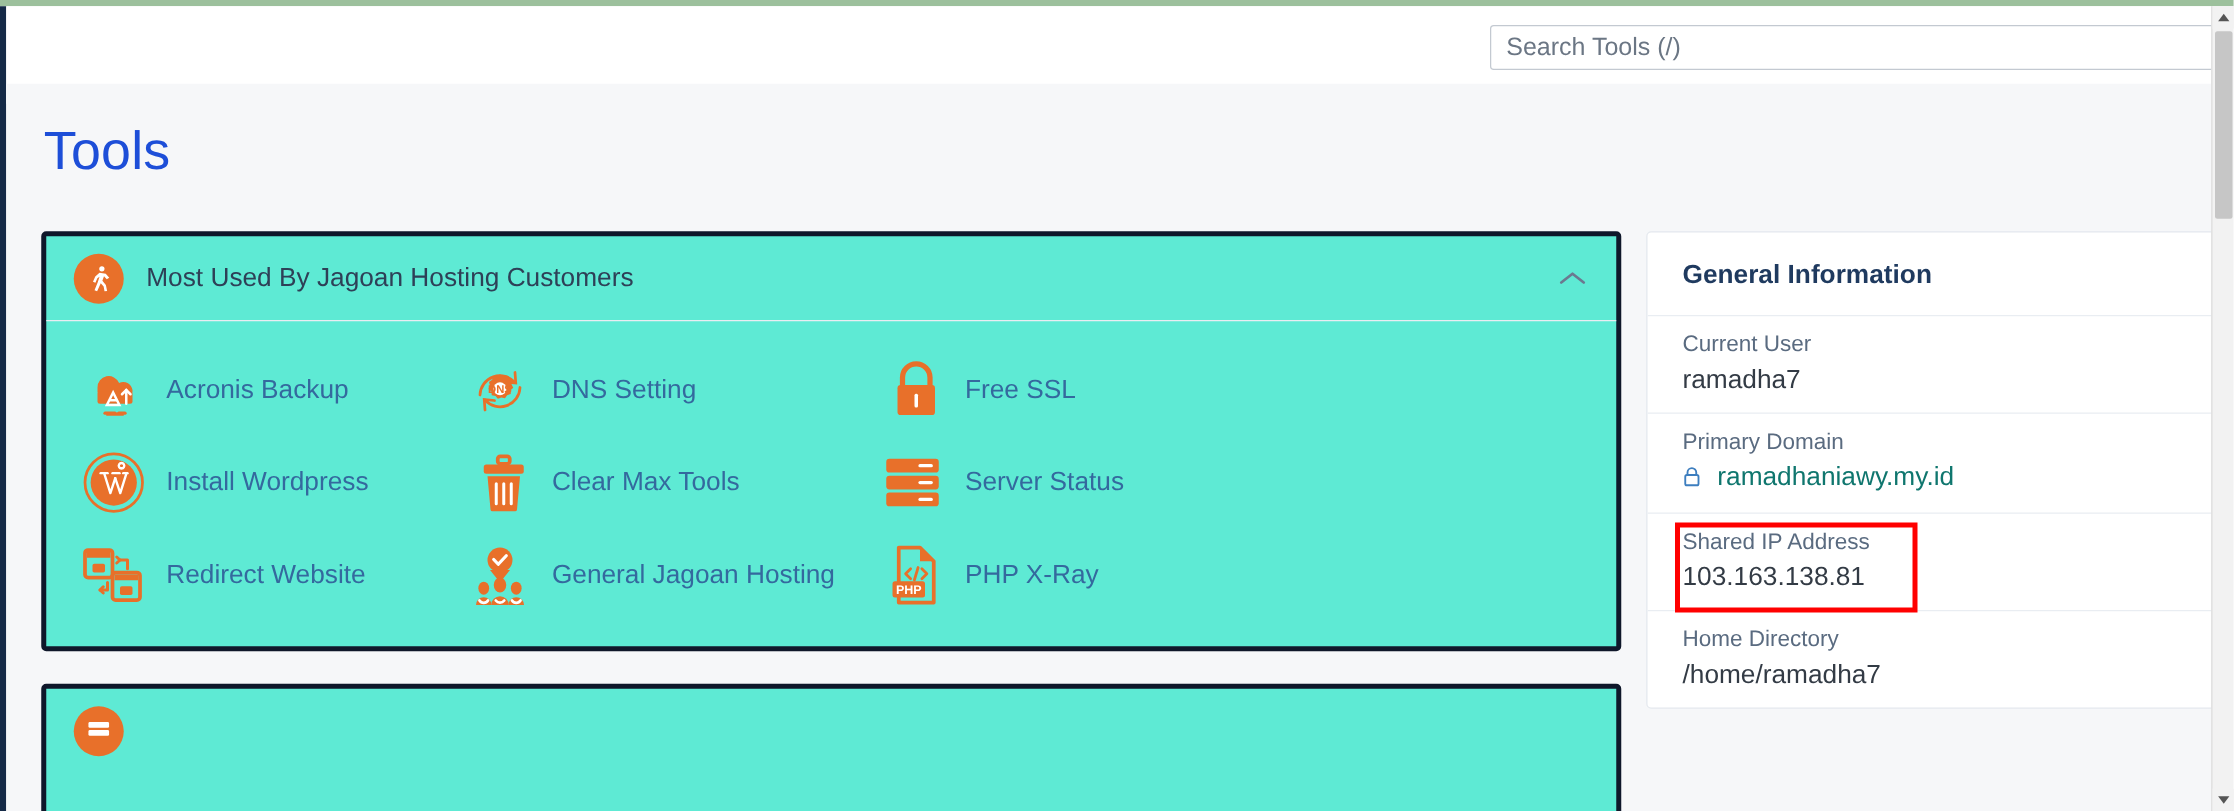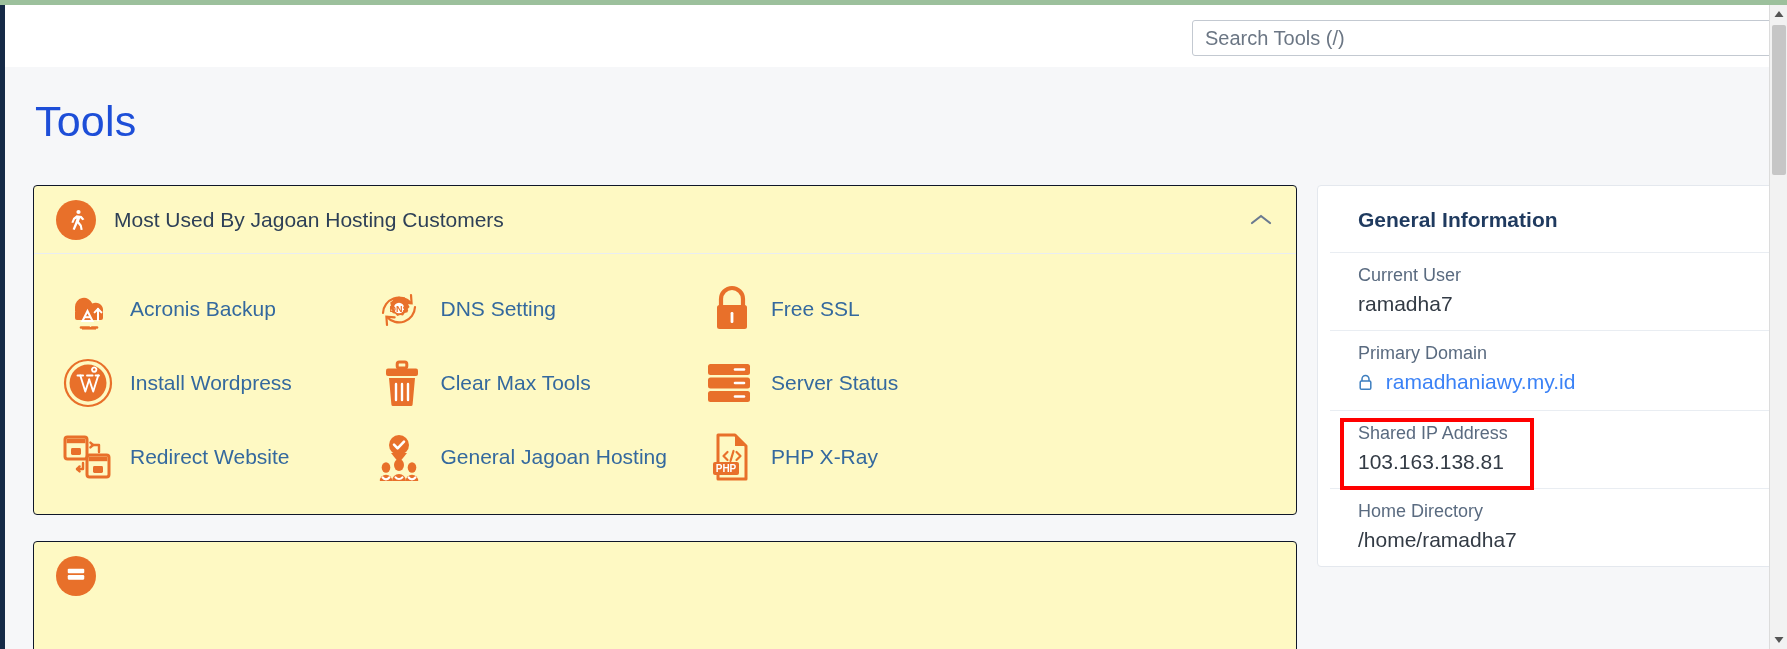--- a/index.html
+++ b/index.html
@@ -53,22 +53,22 @@
     font-size: 43px; font-weight: 300; color: #1d4ed8;
     letter-spacing: 0.2px;
   }
 
   
   .main-col {
     position: absolute; top: 118px; left: 28px;
     width: 1264px;
   }
   .card {
-    background: #fef9c3;
-    border: 1px solid #0f172a;
+    background: #5eead4;
+    border: 4px solid #0f172a;
     border-radius: 4px;
   }
   .card-header {
     position: relative;
     height: 68px;
     display: flex; align-items: center;
     padding: 0 22px;
     border-bottom: 1px solid #e9edf2;
   }
   .header-badge {
@@ -120,38 +120,37 @@
   
   .side-col {
     position: absolute; top: 118px; left: 1312px;
     width: 458px;
   }
   .side-card {
     background: #ffffff;
     border: 1px solid #e4e8ee;
     border-radius: 4px;
     overflow: hidden;
-    padding-left: 12px;
   }
   .side-title {
     font-size: 21px; font-weight: bold; color: #1f3a5f;
     padding: 22px 28px 20px 28px;
   }
   .side-row {
     padding: 12px 28px 14px 28px;
     border-top: 1px solid #e9edf2;
   }
   .side-row.first { border-top: 1px solid #e9edf2; }
   .side-label {
     font-size: 18px; color: #5a6b80; margin-bottom: 6px;
   }
   .side-value {
     font-size: 21px; color: #333b45;
   }
-  .side-value.link { color: #3b82f6; }
+  .side-value.link { color: #0f766e; }
   .side-value .lock-ico { margin-right: 7px; vertical-align: -2px; }
 
   
   .annot-box {
     position: absolute;
     left: 1340px; top: 418px;
     width: 194px; height: 72px;
     border: 4px solid #ff0000;
     pointer-events: none;
     z-index: 40;

